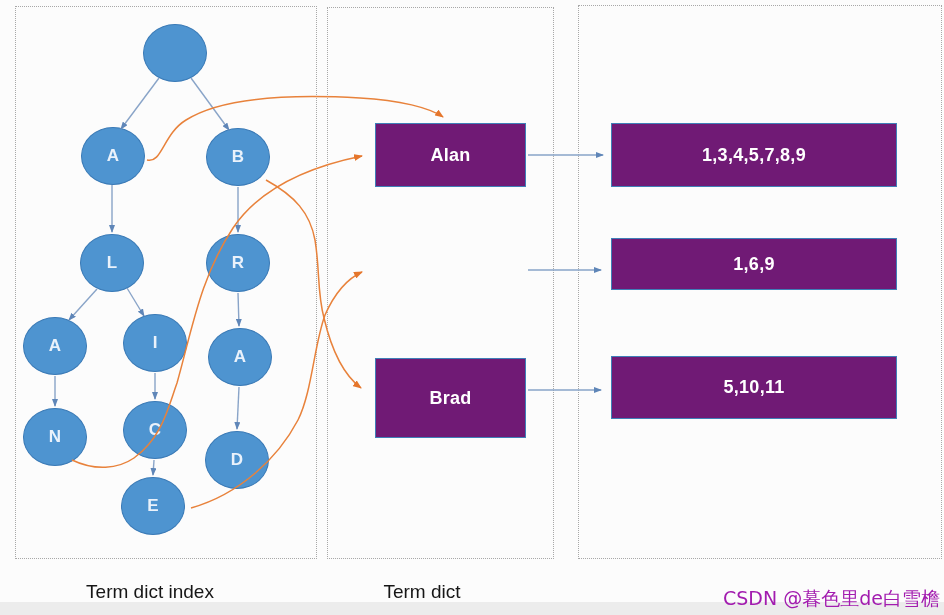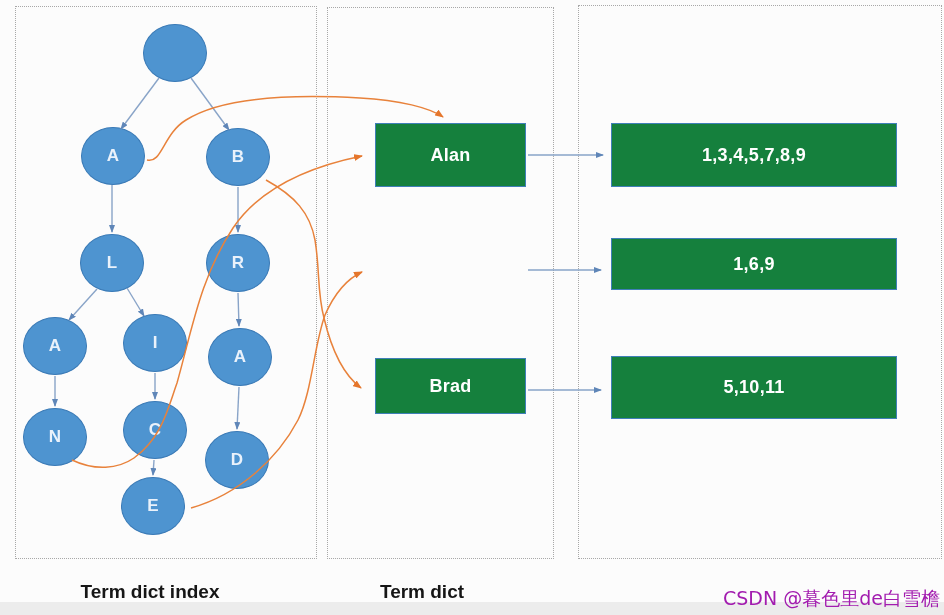--- a/index.html
+++ b/index.html
@@ -14,28 +14,28 @@
   .panel1{left:15px;top:6px;width:300px;height:551px;}
   .panel2{left:327px;top:7px;width:225px;height:550px;}
   .panel3{left:578px;top:5px;width:362px;height:552px;}
   .node{
     position:absolute;width:64px;height:58px;border-radius:50%;
     background:#4e94d0;border:1.5px solid #3a7ab6;box-sizing:border-box;
     display:flex;align-items:center;justify-content:center;
     color:#eaf2fb;font-size:17px;font-weight:600;
   }
   .termbox,.postbox{
-    position:absolute;background:#15803d;border:1px solid #3f7fb8;box-sizing:border-box;
+    position:absolute;background:#701a75;border:1px solid #3f7fb8;box-sizing:border-box;
     display:flex;align-items:center;justify-content:center;
     color:#ffffff;font-size:18px;font-weight:600;letter-spacing:0.3px;
   }
   .termbox{left:375px;width:151px;}
   .postbox{left:611px;width:286px;}
   .panel-label{
-    position:absolute;color:#161616;font-size:19px;font-weight:700;
+    position:absolute;color:#161616;font-size:19px;font-weight:400;
     text-align:center;white-space:nowrap;
   }
   .watermark{
     position:absolute;top:586px;right:4px;color:#a21caf;font-size:19px;
     font-family:"DejaVu Sans", sans-serif;white-space:nowrap;
   }
   .bottom-strip{
     position:absolute;left:0;top:602px;width:944px;height:13px;background:#ececec;
   }
   svg.connectors{position:absolute;left:0;top:0;pointer-events:none;}
@@ -84,21 +84,21 @@
   <div class="node" style="left:205px;top:431px;">
       <span>D</span>
     </div>
   <div class="node" style="left:121px;top:477px;">
       <span>E</span>
     </div>
 
   <div class="termbox" style="top:123px;height:64px;">
       <span>Alan</span>
     </div>
-  <div class="termbox" style="top:358px;height:56px;">
+  <div class="termbox" style="top:358px;height:80px;">
       <span>Brad</span>
     </div>
 
   <div class="postbox" style="top:123px;height:64px;">
       <span>1,3,4,5,7,8,9</span>
     </div>
   <div class="postbox" style="top:238px;height:52px;">
       <span>1,6,9</span>
     </div>
   <div class="postbox" style="top:356px;height:63px;">

